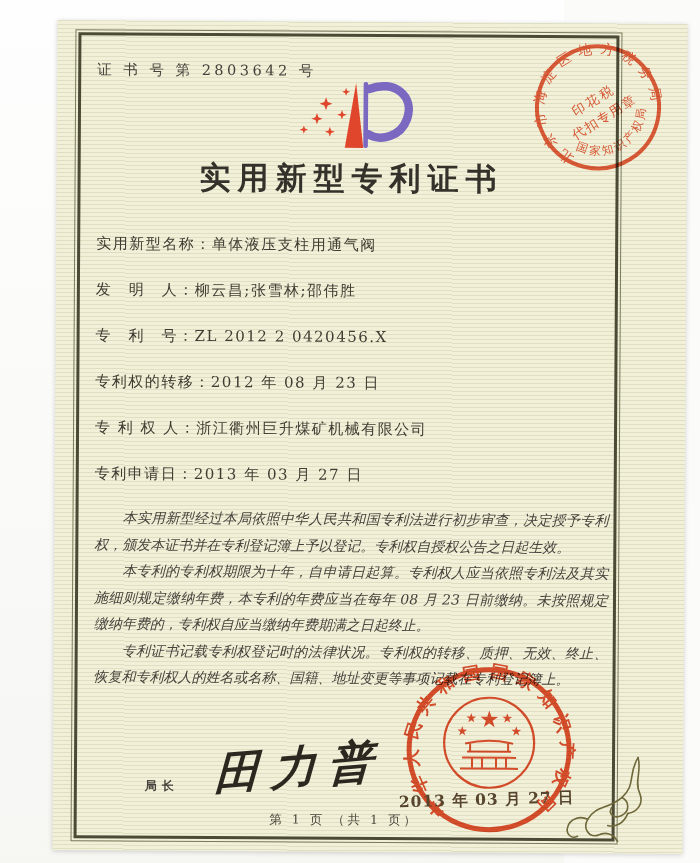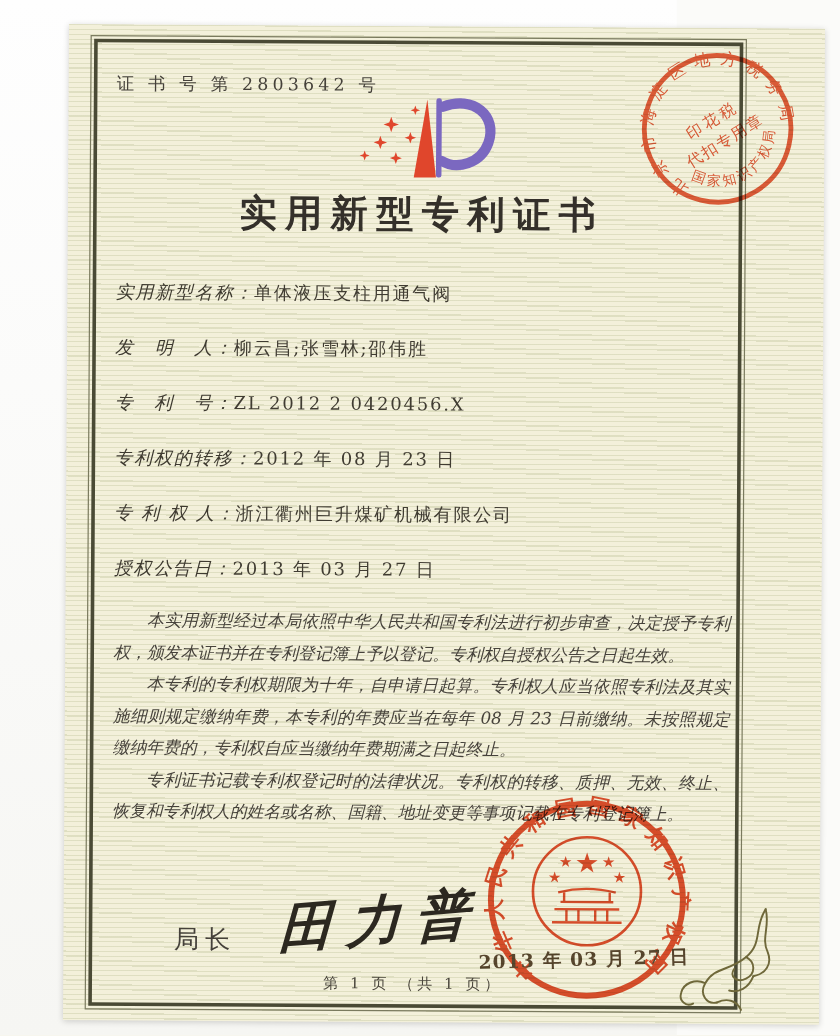--- a/index.html
+++ b/index.html
@@ -31,29 +31,29 @@
     font-size:14.5px;letter-spacing:3.5px;color:#45413a;
   }
   .logo{position:absolute;left:233px;top:56px;width:130px;height:78px;}
   .title{
     position:absolute;left:18px;top:136px;width:547px;margin:0;
     text-align:center;font-size:31px;font-weight:bold;
     letter-spacing:7px;text-indent:7px;color:#34302a;
   }
   .fields{position:absolute;left:40px;top:200px;width:500px;}
   .field{height:46px;line-height:46px;font-size:15px;color:#403c32;letter-spacing:1.5px;white-space:nowrap;}
-  .field .lab{color:#3e3a30;font-style:italic;}
+  .field .lab{color:#3e3a30;}
   .body-text{
     position:absolute;left:40px;top:484px;width:514px;
     font-size:14px;line-height:26.5px;color:#46423b;
     font-style:italic;text-align:justify;
   }
   .body-text p{margin:0;text-indent:2em;}
   .sign{position:absolute;left:92px;top:724px;white-space:nowrap;}
-  .sign .role{font-size:21px;letter-spacing:5px;color:#45413a;}
+  .sign .role{font-size:12px;letter-spacing:5px;color:#45413a;font-weight:bold;}
   .sign .name{
     display:inline-block;margin-left:30px;position:relative;top:-8px;
     font-size:45px;font-style:italic;font-weight:600;
     letter-spacing:12px;color:#2c2820;
     transform:rotate(-5deg) skewX(-7deg);
   }
   .footer{
     position:absolute;left:18px;top:790px;width:547px;text-align:center;
     font-size:12.5px;letter-spacing:3px;color:#4a463c;
   }
@@ -105,21 +105,21 @@
       <div class="field">
         <span class="lab">专　利　号：</span><span class="val">ZL 2012 2 0420456.X</span>
       </div>
       <div class="field">
         <span class="lab">专利权的转移：</span><span class="val">2012 年 08 月 23 日</span>
       </div>
       <div class="field">
         <span class="lab">专 利 权 人：</span><span class="val">浙江衢州巨升煤矿机械有限公司</span>
       </div>
       <div class="field">
-        <span class="lab">授权公告日：</span><span class="val">2013 年 03 月 27 日</span>
+        <span class="lab">专利申请日：</span><span class="val">2013 年 03 月 27 日</span>
       </div>
     </div>
 
     <div class="body-text">
       <p>本实用新型经过本局依照中华人民共和国专利法进行初步审查，决定授予专利权，颁发本证书并在专利登记簿上予以登记。专利权自授权公告之日起生效。</p>
       <p>本专利的专利权期限为十年，自申请日起算。专利权人应当依照专利法及其实施细则规定缴纳年费，本专利的年费应当在每年 08 月 23 日前缴纳。未按照规定缴纳年费的，专利权自应当缴纳年费期满之日起终止。</p>
       <p>专利证书记载专利权登记时的法律状况。专利权的转移、质押、无效、终止、恢复和专利权人的姓名或名称、国籍、地址变更等事项记载在专利登记簿上。</p>
     </div>
 
     <div class="sign">

